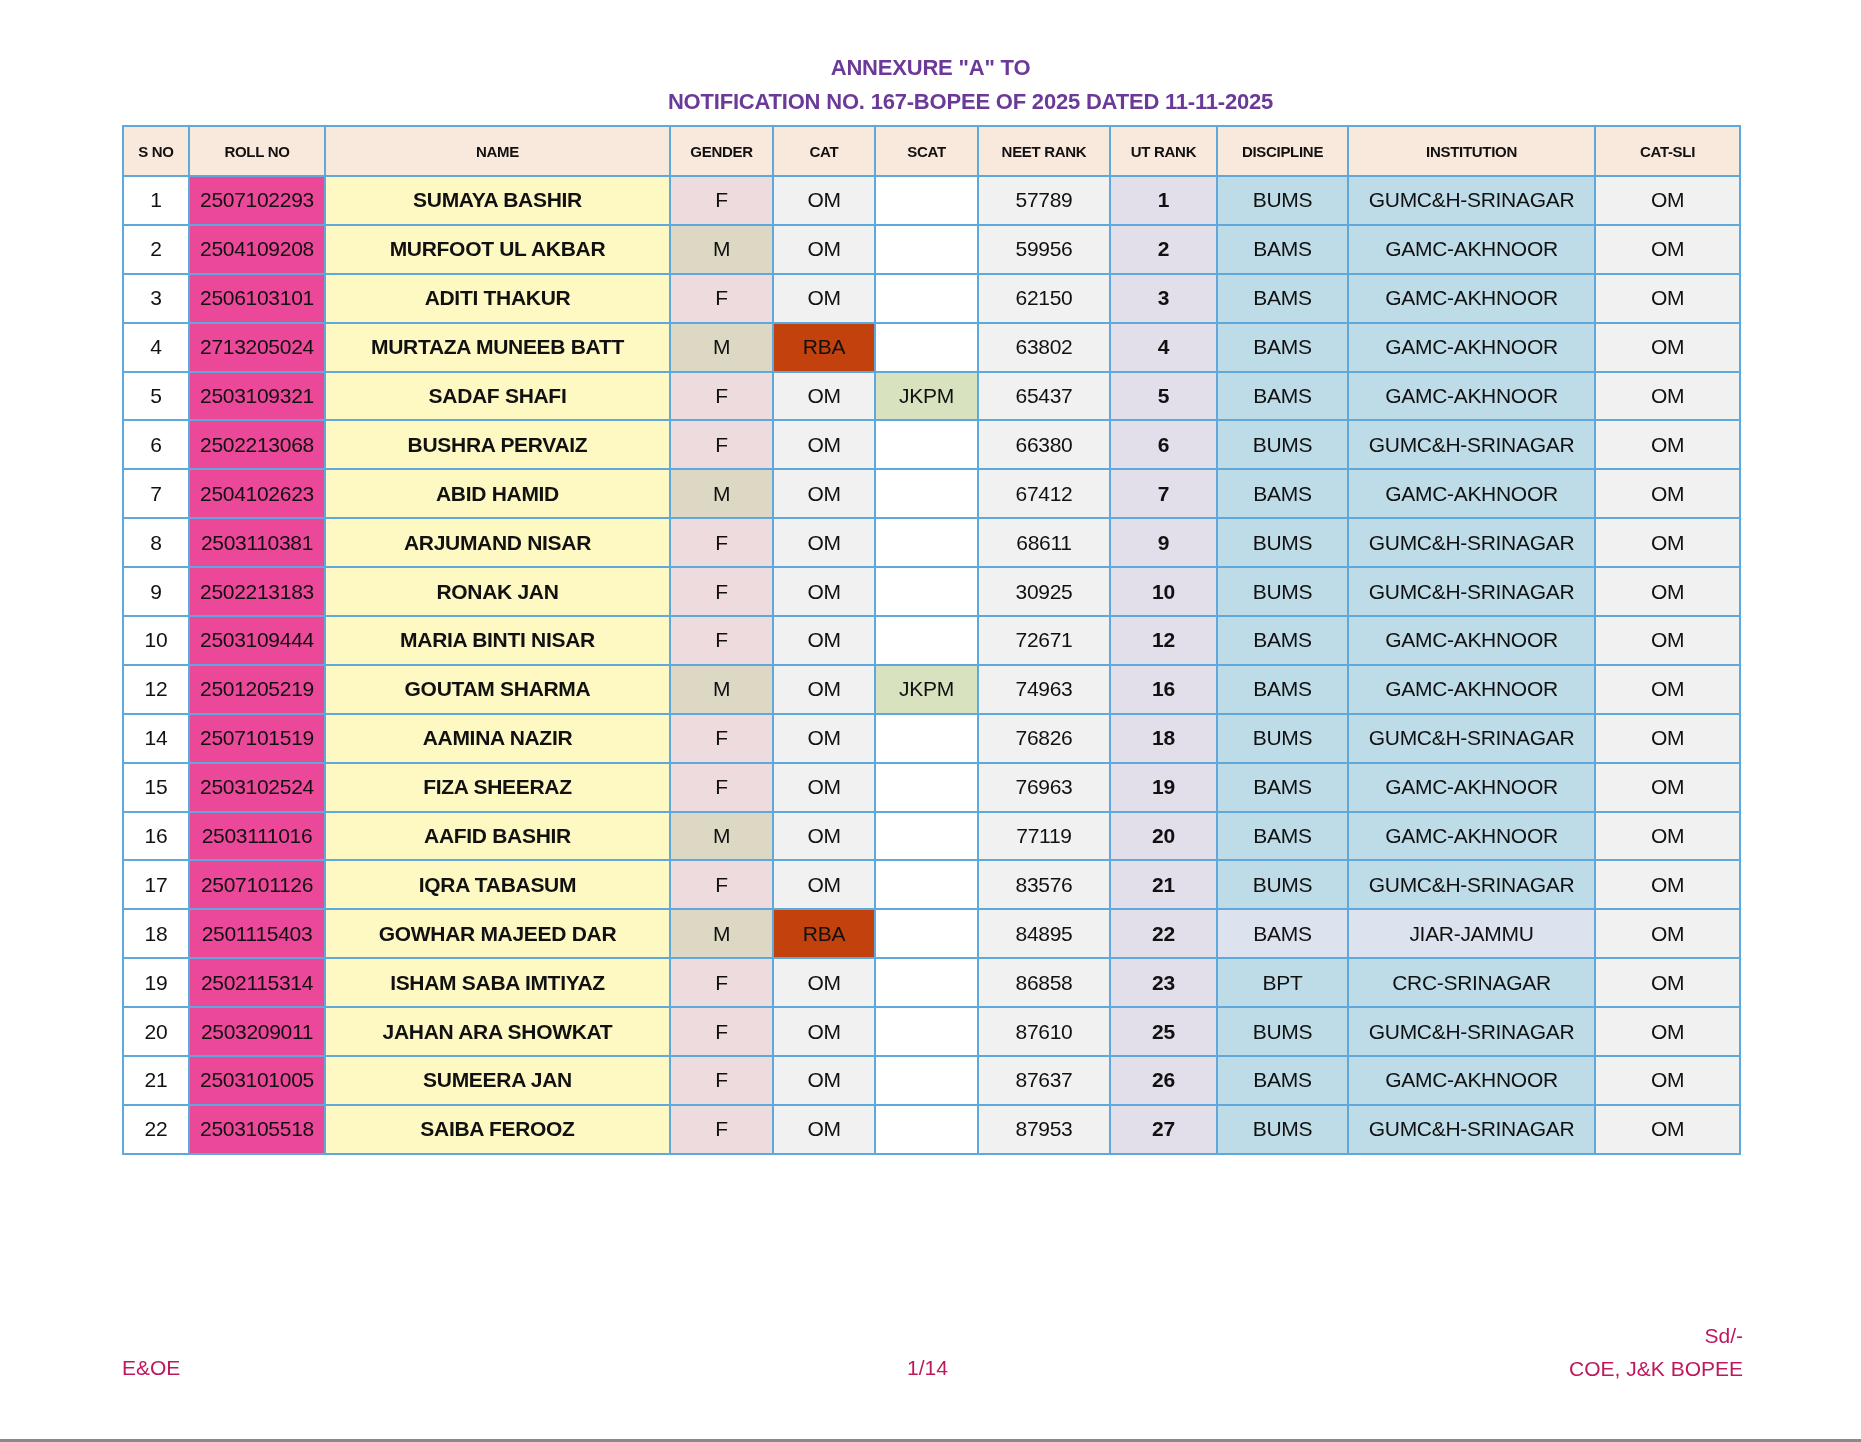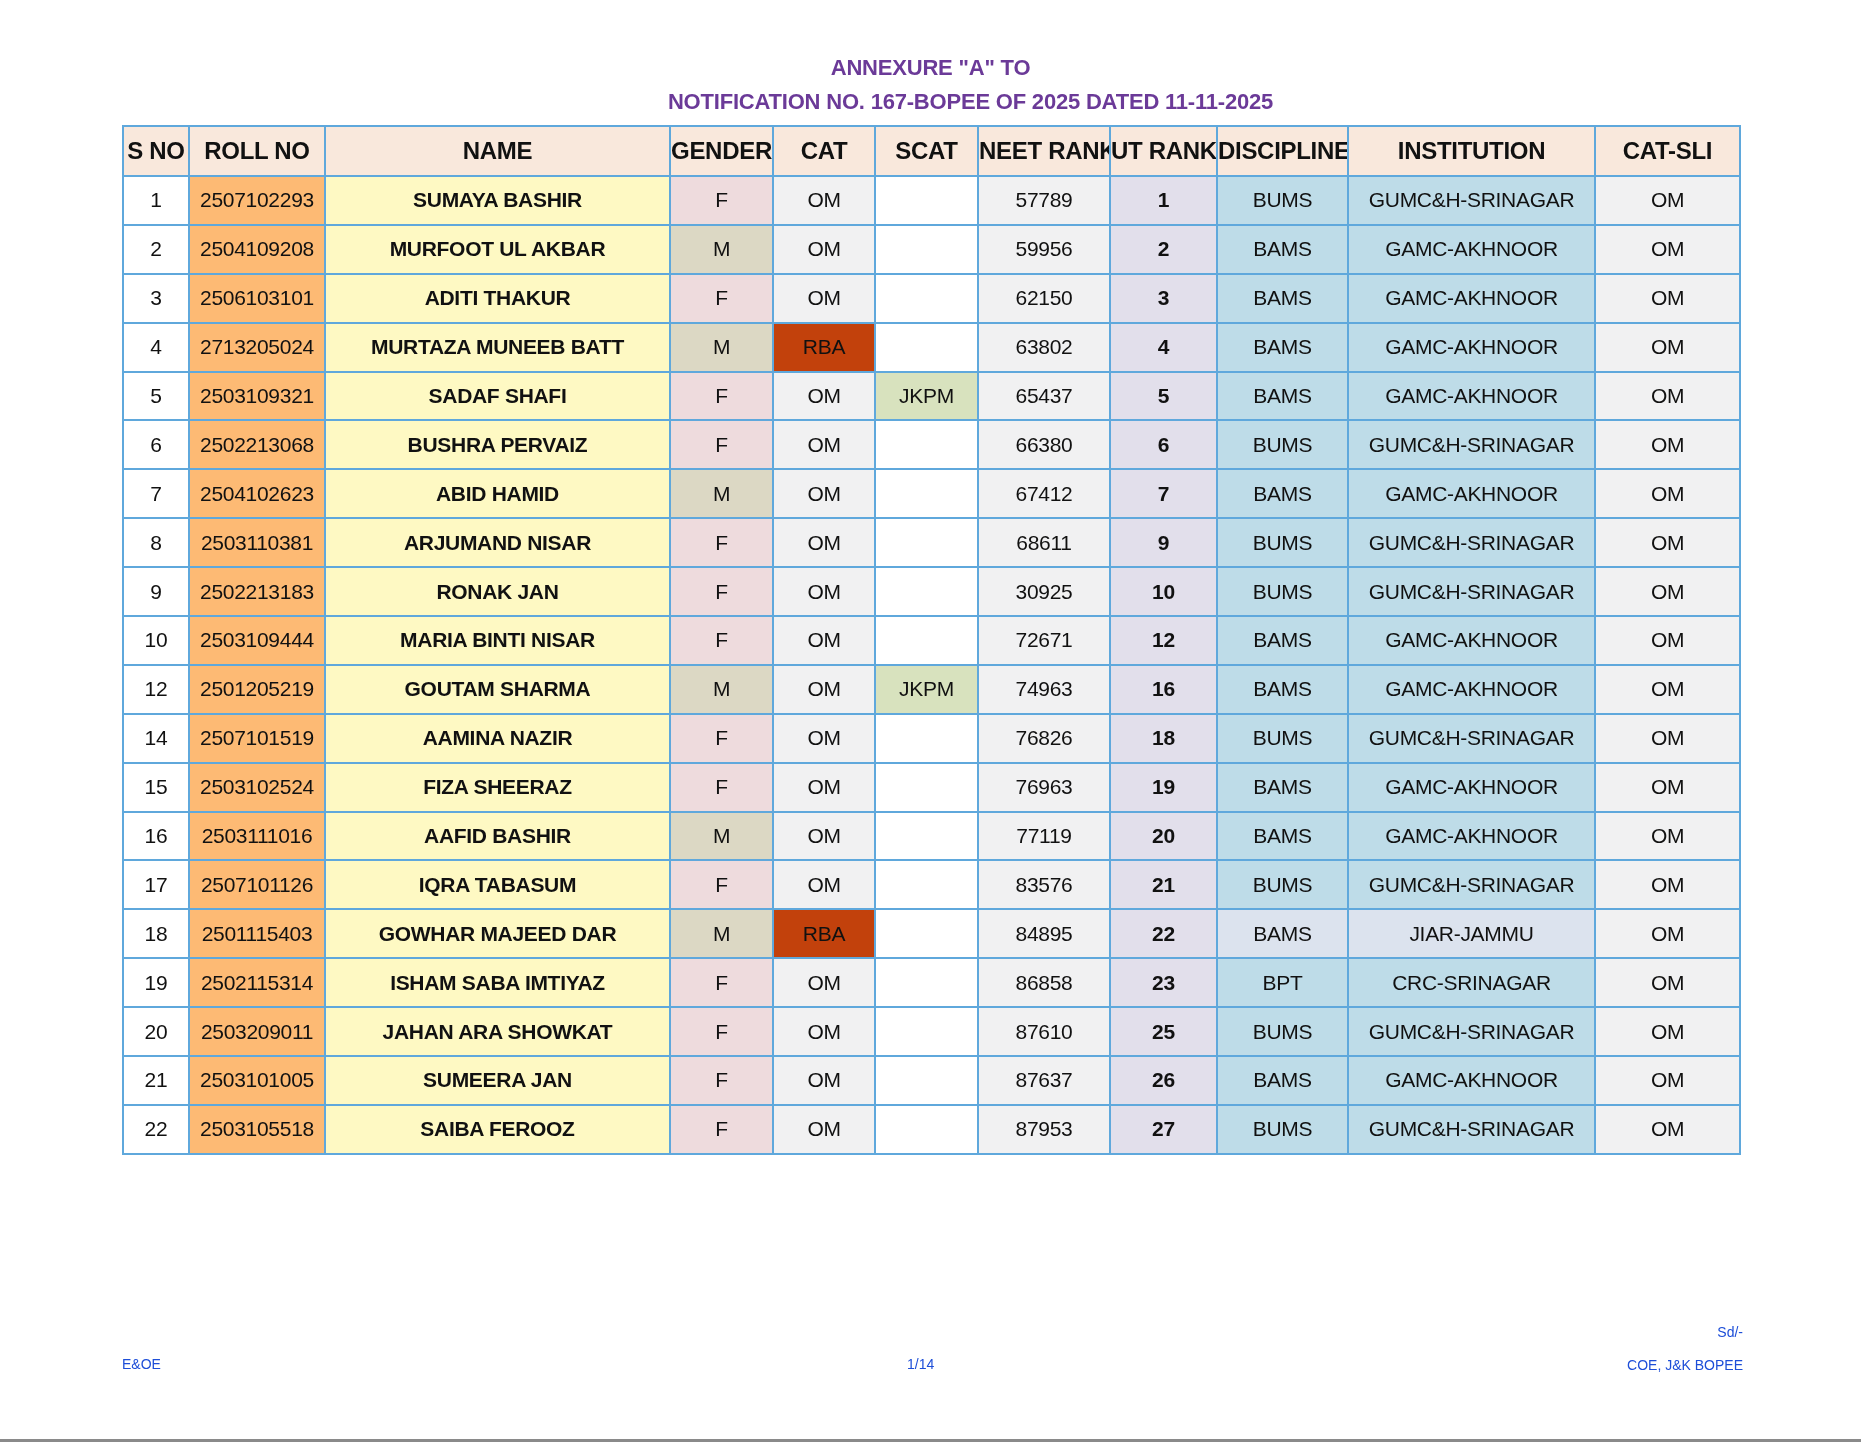--- a/index.html
+++ b/index.html
@@ -15,39 +15,39 @@
   .title.l2 { top: 89px; padding-left: 40px; }
   table.grid {
     position: absolute; left: 122px; top: 125px;
     border-collapse: collapse; table-layout: fixed; width: 1617px;
   }
   table.grid th, table.grid td {
     border: 2.5px solid #5FA8DC; padding: 0; text-align: center; vertical-align: middle;
     font-size: 21px; white-space: nowrap; overflow: hidden; letter-spacing: -0.3px;
   }
   table.grid th {
-    height: 48px; background: #F9E8DC; font-weight: bold; font-size: 24px;
+    height: 48px; background: #F9E8DC; font-weight: bold; font-size: 15px;
   }
   table.grid td { height: 46.9px; }
   th.c-name, td.c-name { text-align: left; padding-left: 4px; }
   td.c-name { font-weight: bold; background: #fef9c3; }
   td.c-sno { background: #ffffff; }
-  td.c-roll { background: #fdba74; text-align: right; padding-right: 3px; }
+  td.c-roll { background: #ec4899; text-align: right; padding-right: 3px; }
   td.g-F { background: #EEDBDD; }
   td.g-M { background: #DCD8C4; }
   td.c-cat { background: #F1F1F2; }
   td.c-cat.cat-RBA { background: #c2410c; }
   td.c-scat { background: #ffffff; }
   td.c-scat.has { background: #D8E2BE; }
   td.c-neet { background: #F1F1F2; }
   td.c-ut { background: #E2DFEB; font-weight: bold; font-size: 29px; }
   td.c-disc, td.c-inst { background: #BEDCE8; }
   td.c-disc.alt, td.c-inst.alt { background: #DCE3EE; }
   td.c-catsli { background: #F1F1F2; }
-  .foot { position: absolute; font-size: 14px; color: #1d4ed8; }
+  .foot { position: absolute; font-size: 21px; color: #be185d; }
   .foot.eoe { left: 122px; top: 1356px; }
   .foot.page { left: 907px; top: 1356px; }
   .foot.sd { right: 118px; top: 1324px; text-align: right; }
   .foot.coe { right: 118px; top: 1357px; text-align: right; }
   .bottom-bar { position: absolute; left: 0; top: 1439px; width: 1861px; height: 3px; background: #8a8a8a; }
 </style>
 </head>
 <body>
 
 <div class="title l1">ANNEXURE "A" TO</div>

